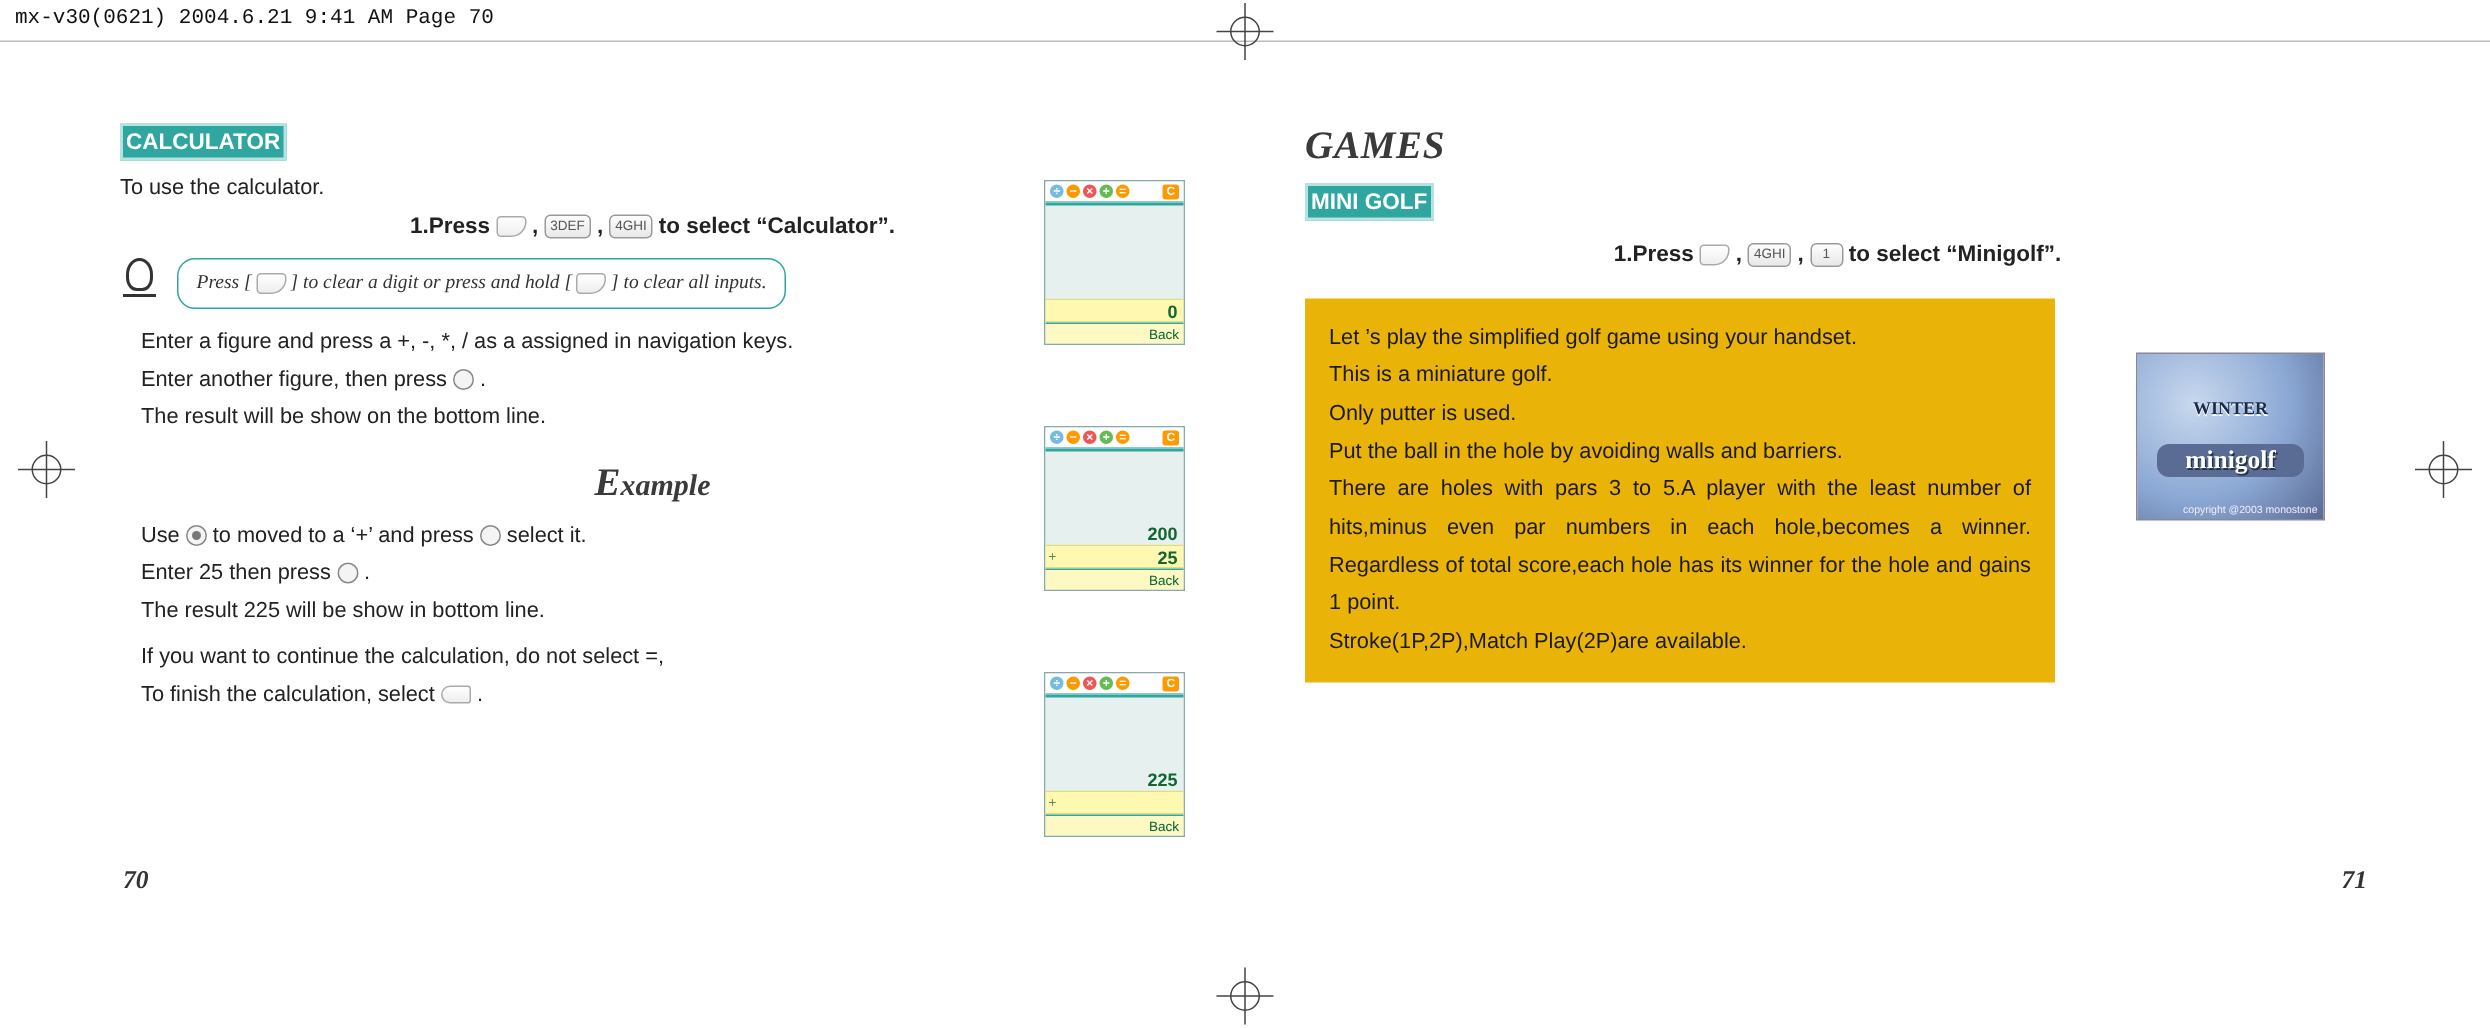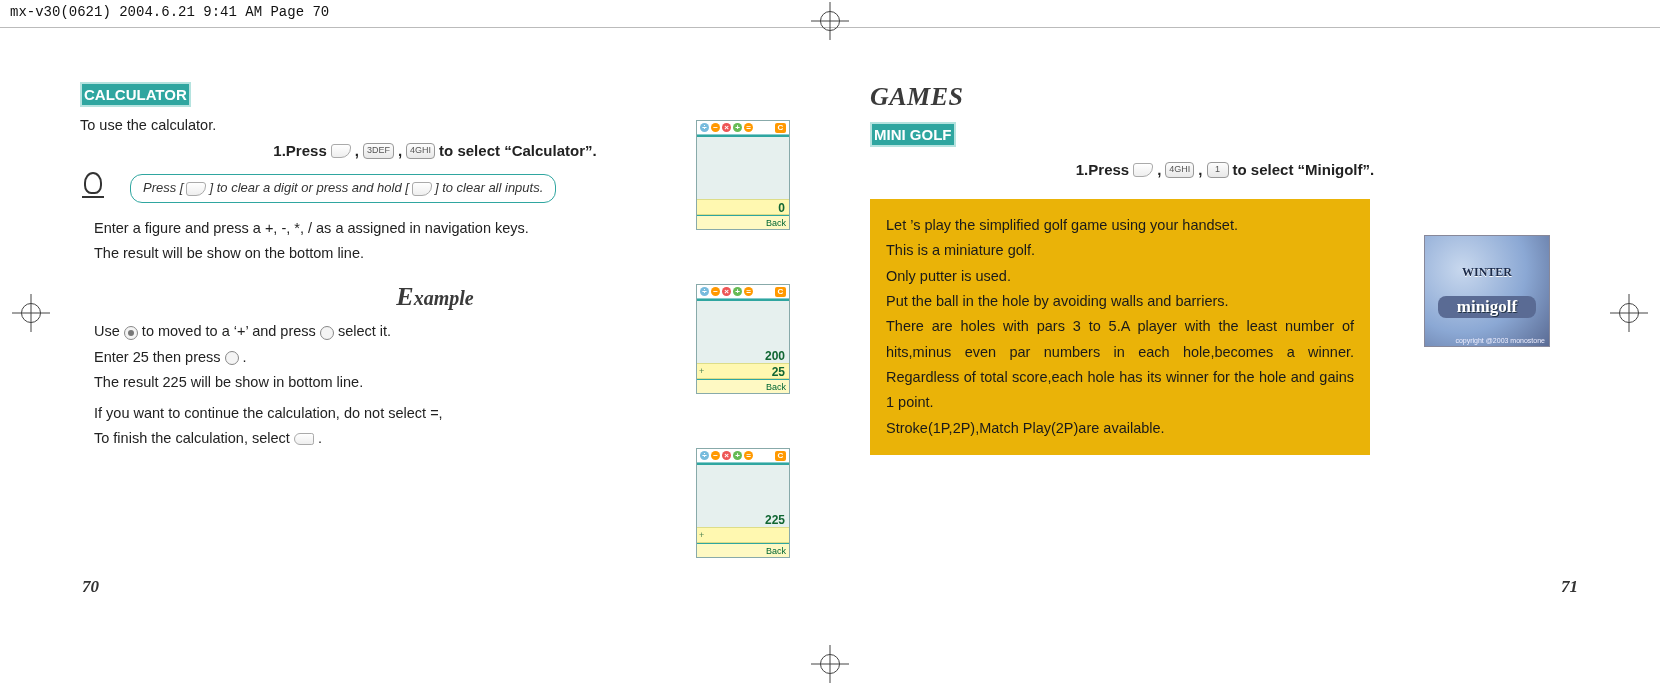--- a/index.html
+++ b/index.html
@@ -103,21 +103,21 @@
     color: #555;
     padding: 0 3px;
     font-weight: normal;
   }
   .softkey {
     display:inline-block; width:20px; height:14px;
     border:1px solid #aaa; border-radius:3px 3px 10px 3px;
     background:linear-gradient(#fff,#eee);
   }
   .tip-row {
-    display: flex; align-items: center; gap: 22px; margin: 6px 0 12px 0;
+    display: flex; gap: 10px; margin: 6px 0 12px 0; font-family: Liberation Serif, serif;
   }
   .tip-icon {
     width: 28px; height: 34px; position: relative;
   }
   .tip-icon .bulb {
     width: 18px; height: 22px; border: 2px solid #333; border-radius: 50% 50% 40% 40%;
     position: absolute; top: 0; left: 4px; background: #fff;
   }
   .tip-icon .base {
     position:absolute; bottom:0; left:2px; width:22px; height:10px;
@@ -287,20 +287,25 @@
         <div class="tip-bubble">
           <span>Press [</span>
           <span class="softkey"></span>
           <span>] to clear a digit or press and hold [</span>
           <span class="softkey"></span>
           <span>] to clear all inputs.</span>
         </div>
       </div>
       <div class="instr-block">
         <p>Enter a figure and press a +, -, *, / as a assigned in navigation keys.</p>
+        <p>
+          <span>Enter another figure, then press </span>
+          <span class="nav-circle"></span>
+          <span> .</span>
+        </p>
         <p>The result will be show on the bottom line.</p>
       </div>
 
       <div class="example-h"><span class="cap">E</span>xample</div>
       <div class="instr-block">
         <p>
           <span>Use </span>
           <span class="nav-circle filled"></span>
           <span> to moved to a ‘+’ and press </span>
           <span class="nav-circle"></span>

